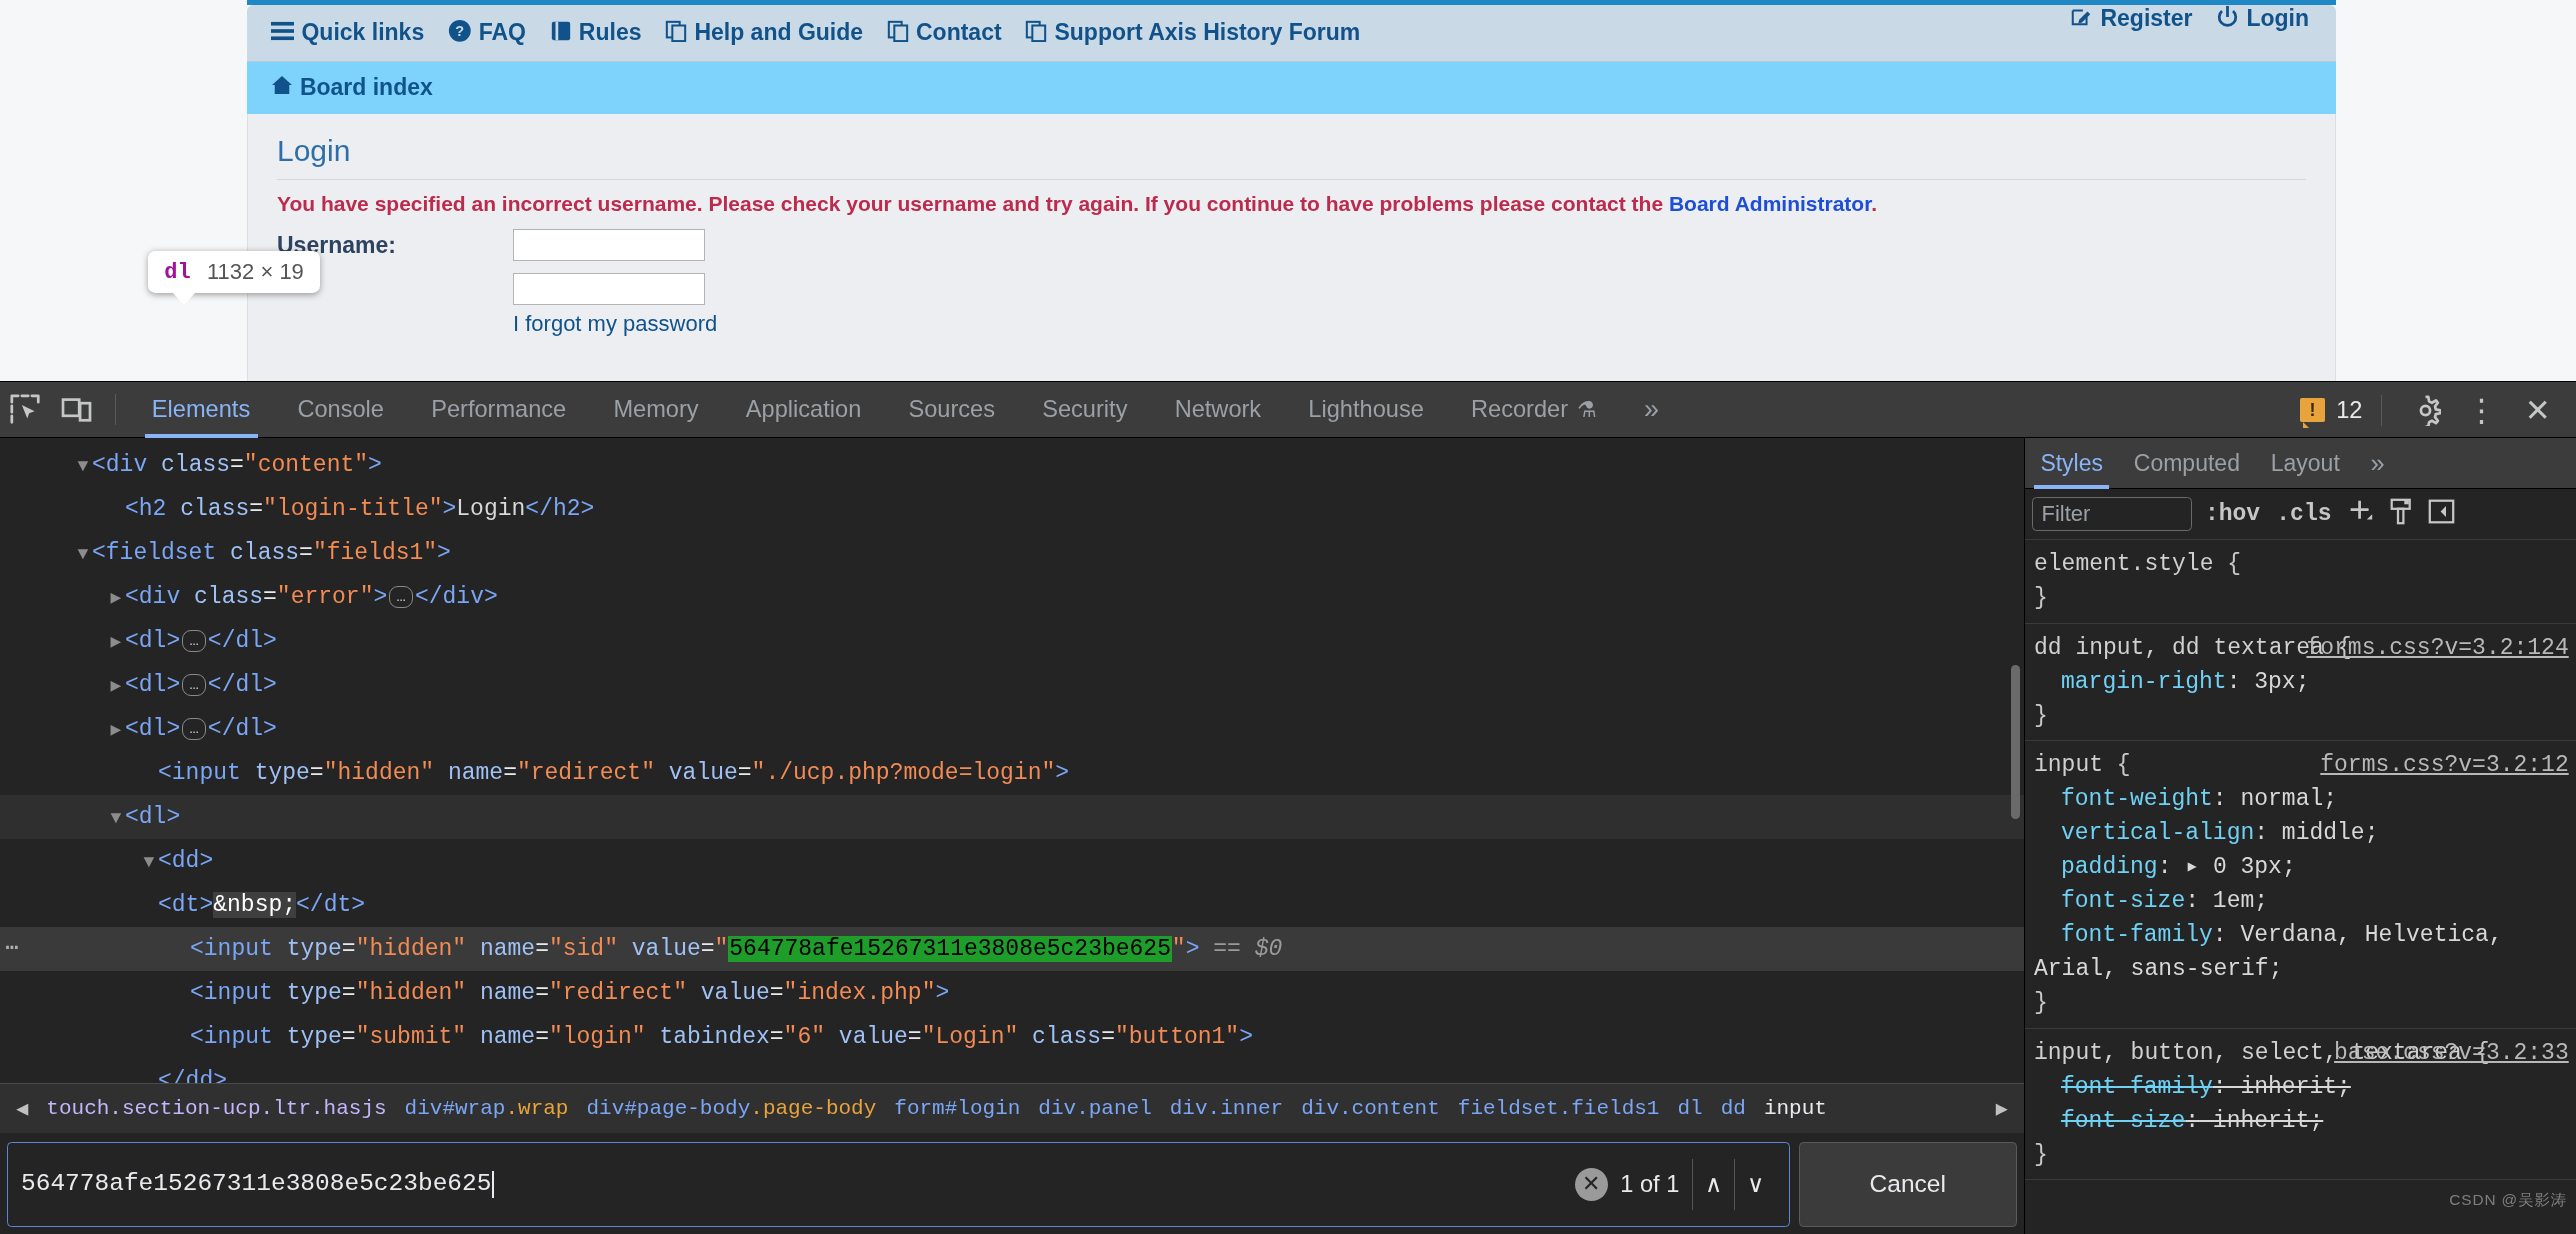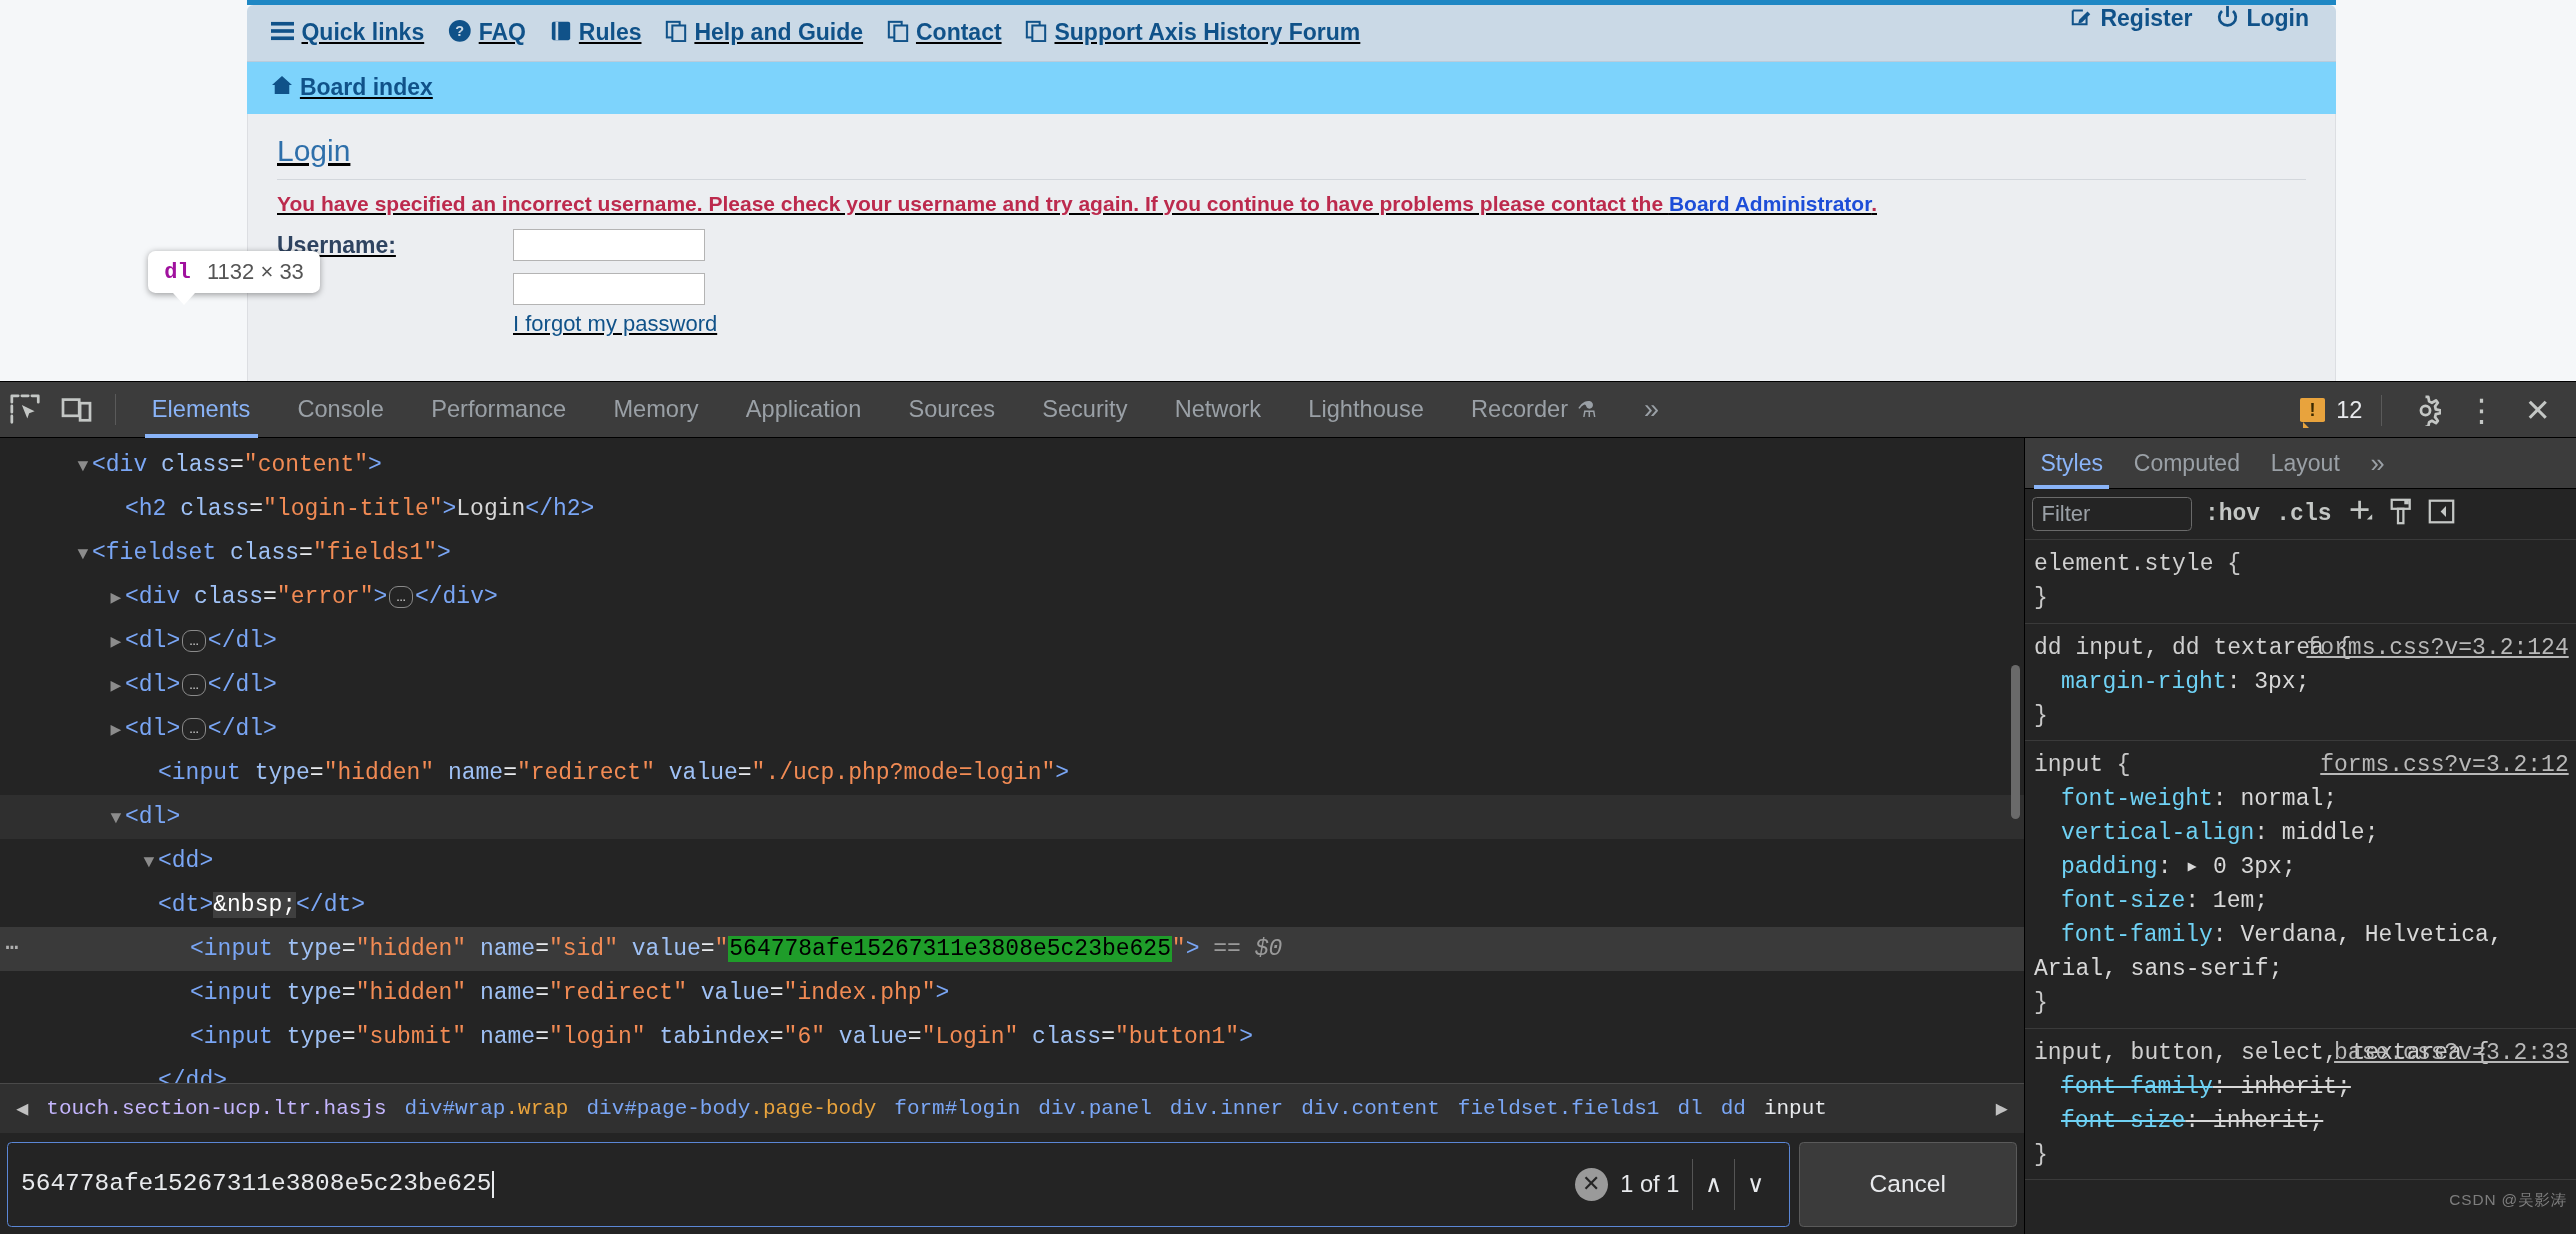--- a/index.html
+++ b/index.html
@@ -15,21 +15,21 @@
   #page {
     position: absolute; left: 0; top: 0; width: 2576px; height: 381px;
     background: #f5f7f9;
     overflow: hidden;
   }
   #page-topline {
     position: absolute; left: 247px; top: 0; width: 2089px; height: 4.5px;
     background: #1e87c4;
   }
   .forum-wrap {
-    position: absolute; left: 247px; top: 4.5px; width: 2089px; height: 377px; text-decoration: underline;
+    position: absolute; left: 247px; top: 4.5px; width: 2089px; height: 377px;
   }
   .navbar {
     background: #cad9e6;
     border-radius: 6.4px 6.4px 0 0;
     height: 56px;
     display: flex; align-items: center;
     padding: 0 23.6px;
     position: relative;
   }
   .navlinks { display: flex; align-items: center; gap: 23.6px; }
@@ -437,21 +437,21 @@
       <div class="field-row2">
         <div class="field-label"></div>
         <input class="field-input" type="password" value="" style="">
       </div>
       <div class="forgot">I forgot my password</div>
     </div>
   </div>
 
   <div class="size-tip">
     <span class="tag">dl</span>
-    <span class="dims">1132 × 33</span>
+    <span class="dims">1132 × 19</span>
   </div>
 </div>
 
 <div id="devtools">
 
   <div class="dt-toolbar">
     <div class="dt-icon-btn">
       <svg width="31" height="31" viewBox="0 0 34 34">
         <path d="M2 2 h7 M13 2 h7 M24 2 h7 M2 2 v7 M2 13 v7 M2 24 v7 M31 2 v7" stroke="#c4c7c5" stroke-width="3" stroke-linecap="round" fill="none" stroke-dasharray="1 0"></path>
         <path d="M13 12 l14 7 -6 2 -2 6 z" fill="#c4c7c5"></path>

